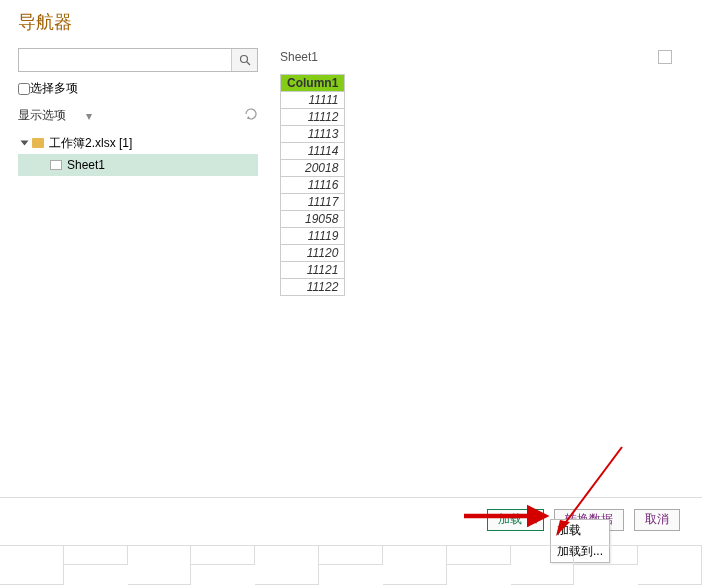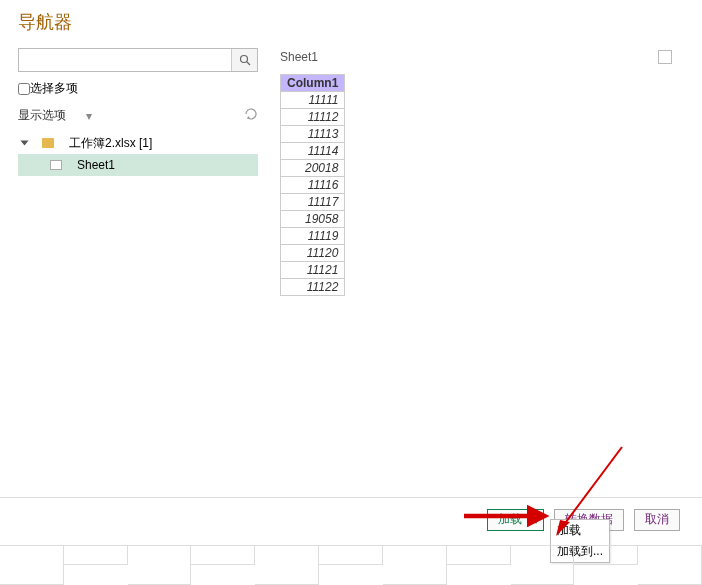--- a/index.html
+++ b/index.html
@@ -16,42 +16,42 @@
     .search-input { flex: 1; border: none; outline: none; padding: 0 6px; background: #fff; }
     .search-btn { width: 26px; display: flex; align-items: center; justify-content: center; border-left: 1px solid #ccc; background: #f4f4f4; cursor: pointer; }
 
     .multi-row { display: flex; align-items: center; margin-top: 8px; gap: 0; }
     .multi-check { width: 12px; height: 12px; }
 
     .options-row { display: flex; align-items: center; justify-content: space-between; margin-top: 10px; }
     .options-btn { display: flex; align-items: center; gap: 20px; color: #333; cursor: pointer; }
 
     .tree { margin-top: 8px; }
-    .tree-row { display: flex; align-items: center; height: 22px; gap: 15px; padding-left: 4px; cursor: pointer; }
+    .tree-row { display: flex; align-items: center; height: 22px; gap: 5px; padding-left: 4px; cursor: pointer; }
     .tree-row.file { padding-left: 4px; }
     .tree-row.sheet { padding-left: 32px; background: #d0e8dc; }
     .caret { display: inline-block; width: 0; height: 0; border-left: 5px solid #555; border-top: 4px solid transparent; border-bottom: 4px solid transparent; transform: rotate(90deg); }
     .folder-ic { width: 12px; height: 10px; background: #e6b84f; border-radius: 1px; }
     .sheet-ic { width: 12px; height: 10px; border: 1px solid #aaa; background: #fff; }
 
     .sheet-title { font-size: 17px; color: #555; margin-top: 10px; display: flex; justify-content: space-between; align-items: center; padding-right: 30px;}
     .refresh-ic { width: 14px; height: 14px; border: 1px solid #bbb; position: relative; }
 
     .data-table { margin-top: 10px; border-collapse: collapse; }
     .data-table th, .data-table td {
       border: 1px solid #ccc;
       height: 17px;
       text-align: right;
       padding: 0 6px;
       width: 60px;
       font-style: italic;
       color: #333;
     }
     .data-table th {
-      background: #c4b5fd;
+      background: #84cc16;
       text-align: left;
       font-style: normal;
       font-weight: 600;
     }
 
     .footer {
       position: absolute;
       bottom: 44px;
       left: 0; right: 0;
       height: 44px;

